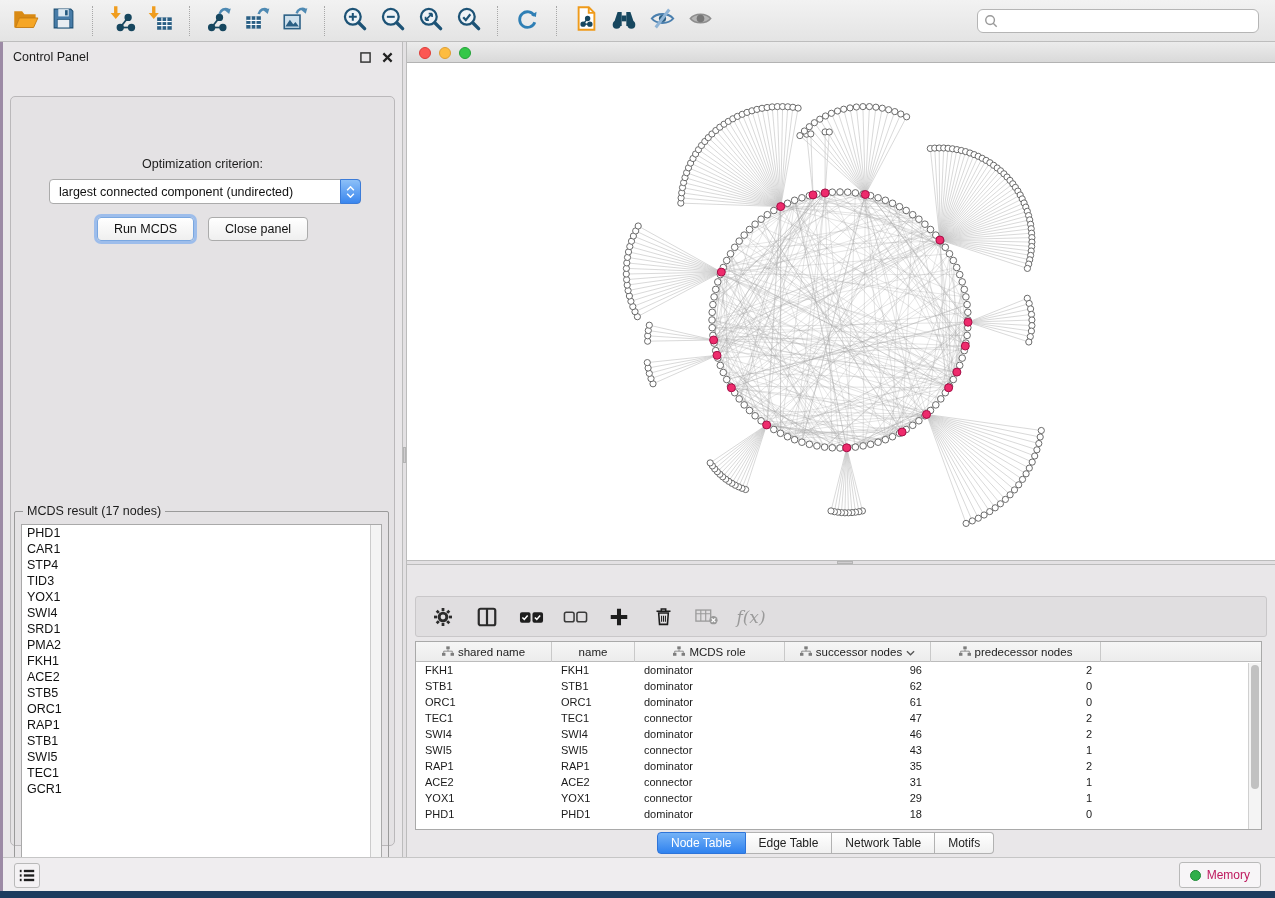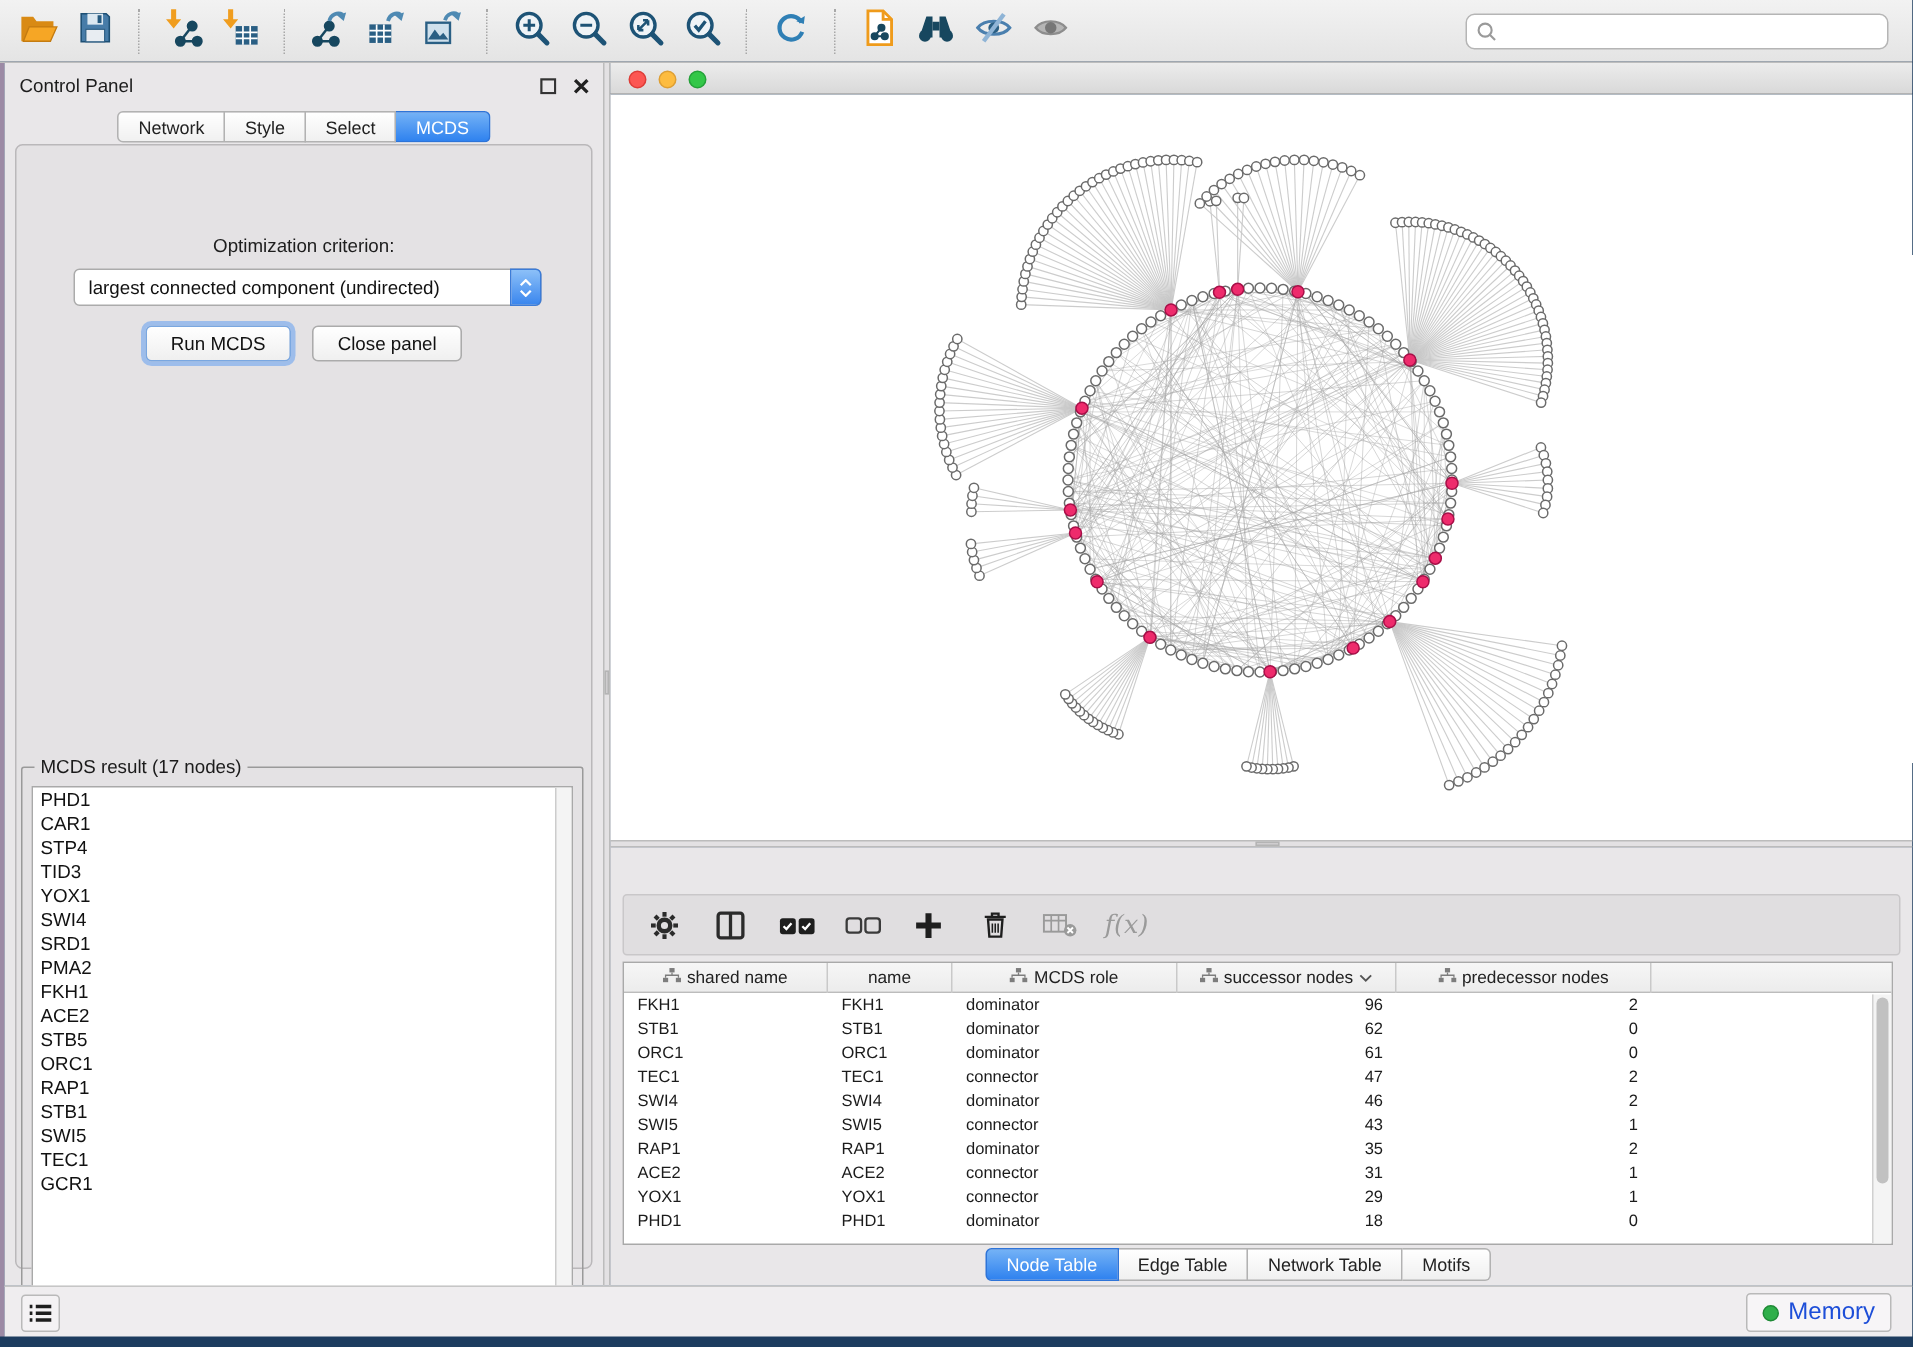--- a/index.html
+++ b/index.html
@@ -95,21 +95,21 @@
   .grid-thumb { position:absolute; left:2px; top:2px; width:8px; height:124px; background:#c1c1c1; border-radius:4px; }
 
   .bot-tabs { position:absolute; left:250px; top:267px; display:flex; }
   .bot-tabs .seg { height:22px; font-size:12px; }
 
   
   .status-bar { position:absolute; left:3px; top:857px; width:1272px; height:34px; background:#efedef; border-top:1px solid #c6c6c6; }
   .list-btn { position:absolute; left:11px; top:5px; width:26px; height:25px; background:#f4f2f4; border:1px solid #b9b9b9;
     border-radius:3px; display:flex; align-items:center; justify-content:center; }
   .memory-btn { position:absolute; right:14px; top:4px; height:26px; padding:0 10px; background:#f7f5f7;
-    border:1px solid #b9b9b9; border-radius:3px; display:flex; align-items:center; gap:6px; font-size:16px; color:#1d4ed8; }
+    border:1px solid #b9b9b9; border-radius:3px; display:flex; align-items:center; gap:6px; font-size:12px; color:#be185d; }
   .mem-dot { width:11px; height:11px; border-radius:50%; background:#2faf4a; border:1px solid #1f8a36; }
 </style>
 </head>
 <body>
 
 <div class="screen">
 
   <div class="toolbar">
     <div class="tgroup">
       <div class="tbtn">
@@ -291,26 +291,20 @@
               <rect x="1" y="1" width="10" height="10" fill="none" stroke="#333" stroke-width="1.6"></rect>
             </svg>
           </div>
         <div class="wbtn">
             <svg viewBox="0 0 12 12" width="11" height="11">
               <path d="M1.5 1.5L10.5 10.5M10.5 1.5L1.5 10.5" stroke="#222" stroke-width="2.4"></path>
             </svg>
           </div>
       </div>
     </div>
-    <div class="ctl-tabs">
-        <div class="seg">Network</div>
-        <div class="seg">Style</div>
-        <div class="seg">Select</div>
-        <div class="seg sel">MCDS</div>
-      </div>
     <div class="ctl-card">
       <div class="opt-label">Optimization criterion:</div>
       <div class="combo">
         <span>largest connected component (undirected)</span>
         <span class="combo-btn">
           <svg viewBox="0 0 10 6" width="9" height="5">
               <path d="M1 5L5 1L9 5" fill="none" stroke="#fff" stroke-width="1.8"></path>
             </svg>
           <svg viewBox="0 0 10 6" width="9" height="5">
               <path d="M1 1L5 5L9 1" fill="none" stroke="#fff" stroke-width="1.8"></path>

